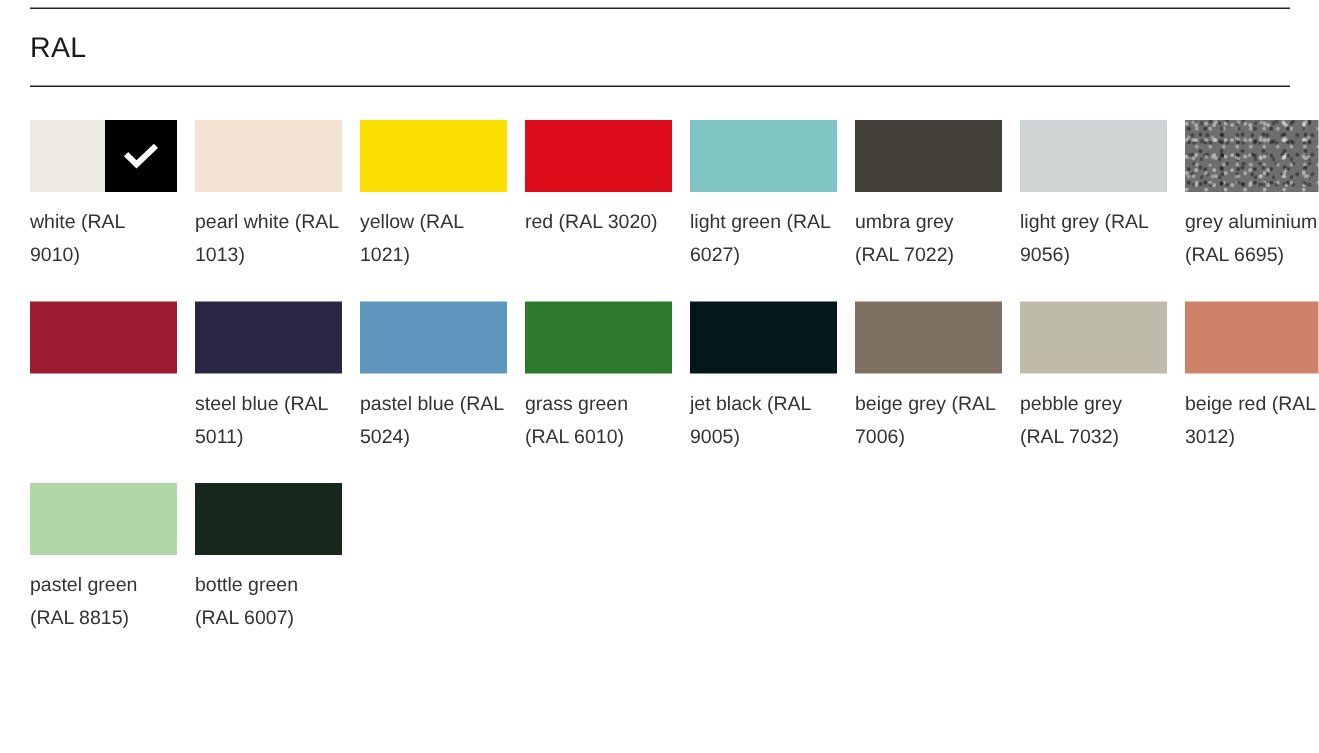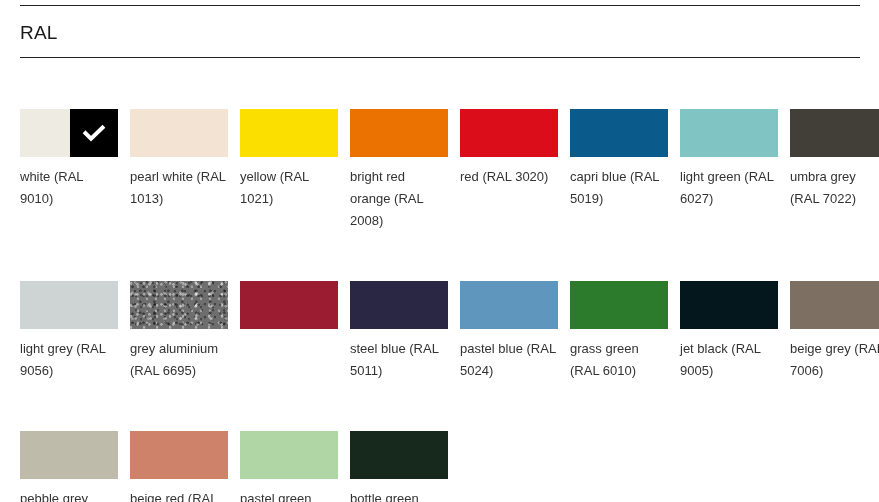--- a/index.html
+++ b/index.html
@@ -51,21 +51,20 @@
     display: grid;
     grid-template-columns: repeat(8, 98px);
     column-gap: 12px;
     row-gap: 0;
   }
 
   .swatch-cell {
     width: 98px;
     cursor: pointer;
     margin-bottom: 20px;
-    margin-top: 29px;
   }
 
   .swatch-chip {
     position: relative;
     width: 98px;
     height: 48px;
     display: block;
   }
 
   .swatch-chip.textured::after {
@@ -135,32 +134,24 @@
       </div>
       <div class="swatch-cell">
         <div class="swatch-chip" style="background: rgb(243, 227, 210);"></div>
         <div class="swatch-label">pearl white (RAL 1013)</div>
       </div>
       <div class="swatch-cell">
         <div class="swatch-chip" style="background: rgb(250, 223, 0);"></div>
         <div class="swatch-label">yellow (RAL 1021)</div>
       </div>
       <div class="swatch-cell">
-        <div class="swatch-chip" style="background: rgb(236, 114, 0);"></div>
-        <div class="swatch-label">bright red orange (RAL 2008)</div>
-      </div>
-      <div class="swatch-cell">
         <div class="swatch-chip" style="background: rgb(220, 13, 26);"></div>
         <div class="swatch-label">red (RAL 3020)</div>
       </div>
       <div class="swatch-cell">
-        <div class="swatch-chip" style="background: rgb(11, 90, 140);"></div>
-        <div class="swatch-label">capri blue (RAL 5019)</div>
-      </div>
-      <div class="swatch-cell">
         <div class="swatch-chip" style="background: rgb(129, 196, 196);"></div>
         <div class="swatch-label">light green (RAL 6027)</div>
       </div>
       <div class="swatch-cell">
         <div class="swatch-chip" style="background: rgb(65, 63, 56);"></div>
         <div class="swatch-label">umbra grey (RAL 7022)</div>
       </div>
       <div class="swatch-cell">
         <div class="swatch-chip" style="background: rgb(206, 212, 212);"></div>
         <div class="swatch-label">light grey (RAL 9056)</div>

